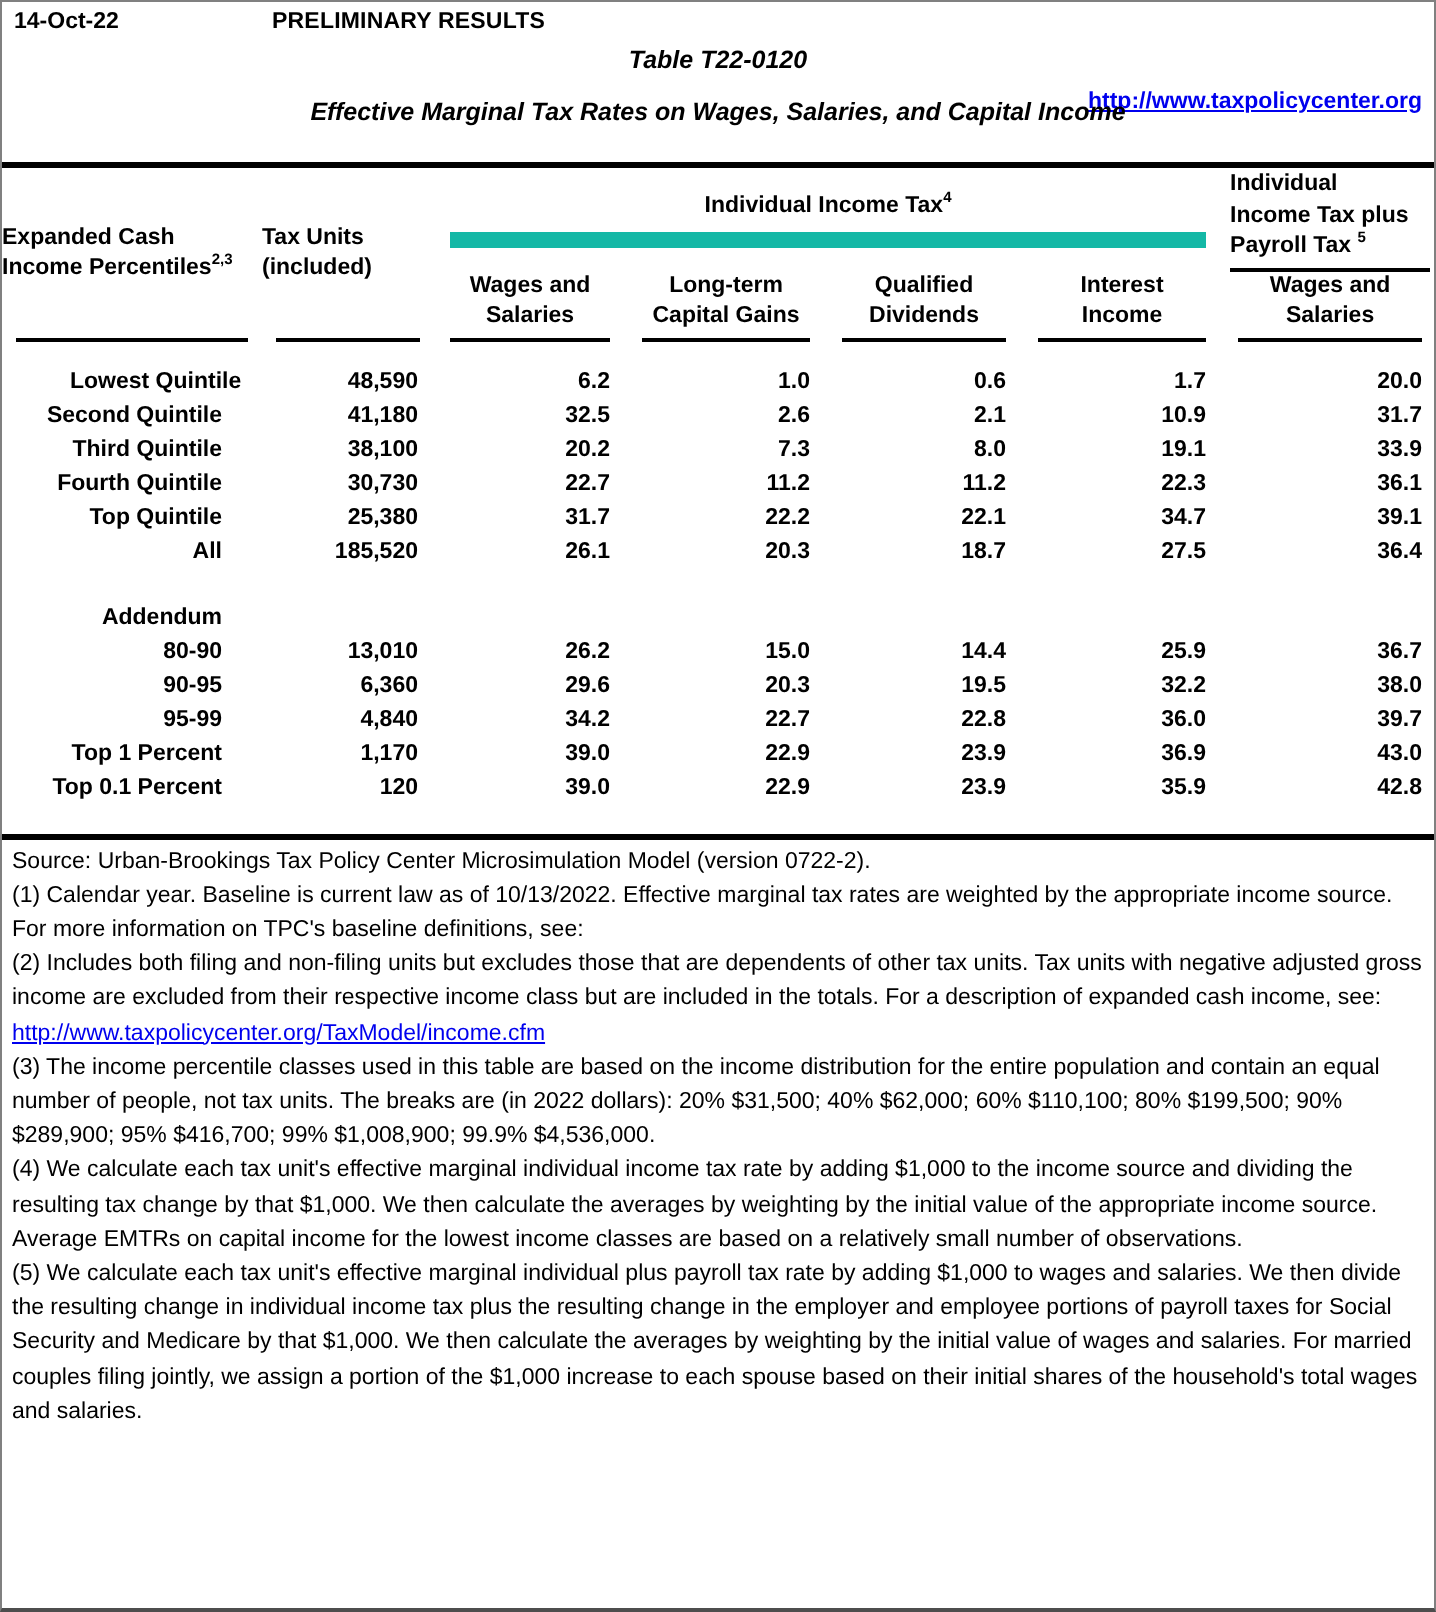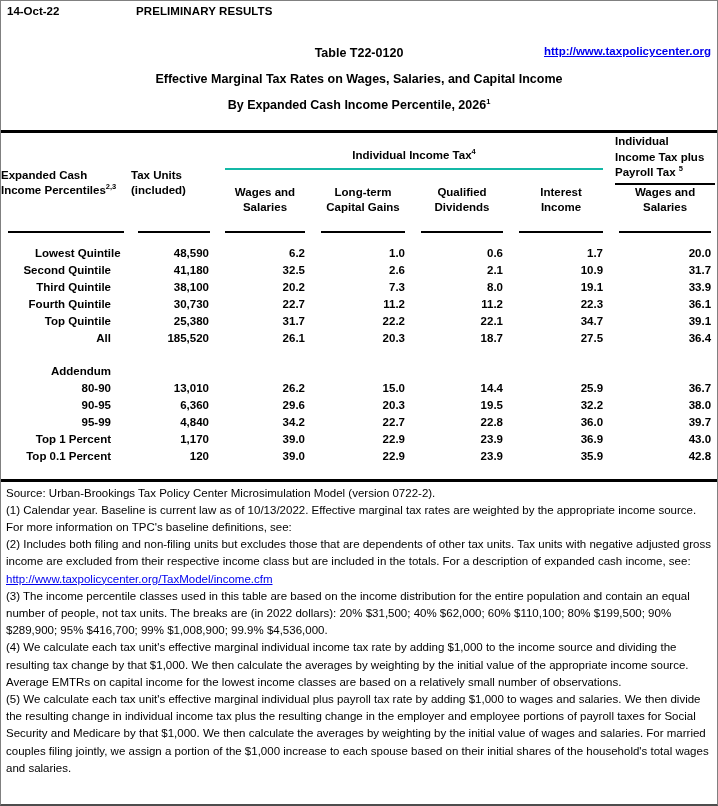--- a/index.html
+++ b/index.html
@@ -24,21 +24,21 @@
     font-weight: bold;
     height: 22px;
   }
   .topbar .date { width: 129px; }
   .topbar .prelim { letter-spacing: 0.1px; }
   .topbar .site { margin-left: auto; margin-top: 40px; }
   a.doclink { color: #0000ee; text-decoration: underline; font-weight: normal; cursor: pointer; }
   .topbar a.doclink { font-weight: bold; }
 
   
-  .titleblock { text-align: center; margin-top: 23px; }
+  .titleblock { text-align: center; margin-top: 0; font-style: italic; }
   .titleblock .tline {
     font-weight: bold;
     font-size: 12.5px;
     line-height: 15px;
     margin-bottom: 11px;
   }
   sup { font-size: 7.5px; vertical-align: super; line-height: 0; }
 
   
   table.emtr {
@@ -69,39 +69,39 @@
     left: 7px; right: 7px; bottom: 0;
     border-bottom: 2px solid #000;
   }
   tr.hrow-a th { height: 52px; }
   tr.hrow-b th { height: 34px; vertical-align: bottom; }
 
   th.group-head { vertical-align: bottom; }
   .grp-inner {
     margin: 0 8px;
     padding-bottom: 5px;
-    border-bottom: 2px solid #14b8a6;
+    border-bottom: 8px solid #14b8a6;
     text-align: center;
     line-height: 15px;
   }
   th.col7-head { vertical-align: top; }
   .col7-inner {
     margin: 0 4px;
     padding-top: 1px;
     padding-bottom: 2px;
     border-bottom: 2px solid #000;
     text-align: left;
     line-height: 15.5px;
   }
   .sub-inner {
     margin: 0 8px;
     border-bottom: 2px solid #000;
     text-align: center;
     line-height: 15px;
-    padding-bottom: 16px;
+    padding-bottom: 3px;
   }
 
   
   table.emtr tbody td {
     height: 17px;
     line-height: 17px;
     text-align: right;
     padding-right: 8px;
     white-space: nowrap;
   }
@@ -124,21 +124,20 @@
 
 <div class="topbar">
   <span class="date">14-Oct-22</span>
   <span class="prelim">PRELIMINARY RESULTS</span>
   <a class="doclink site" href="#">http://www.taxpolicycenter.org</a>
 </div>
 
 <div class="titleblock">
   <div class="tline">Table T22-0120</div>
   <div class="tline">Effective Marginal Tax Rates on Wages, Salaries, and Capital Income</div>
-  <div class="tline"><span>By Expanded Cash Income Percentile, 2026</span><sup>1</sup></div>
 </div>
 
 <table class="emtr">
   <colgroup>
     <col style="width:130px">
       <col style="width:86px">
       <col style="width:96px">
     <col style="width:100px">
       <col style="width:98px">
       <col style="width:100px">

